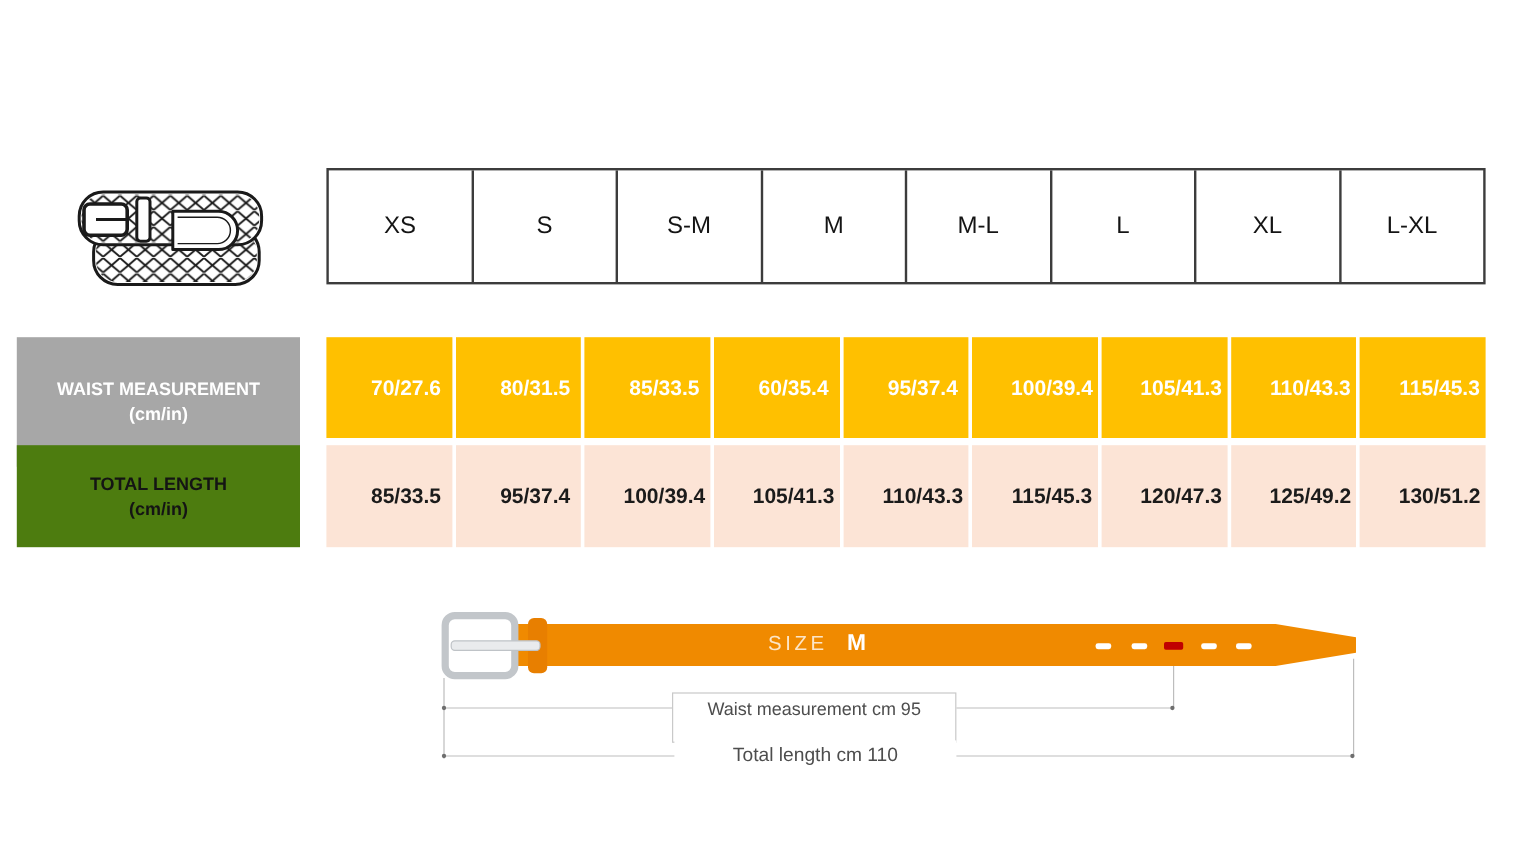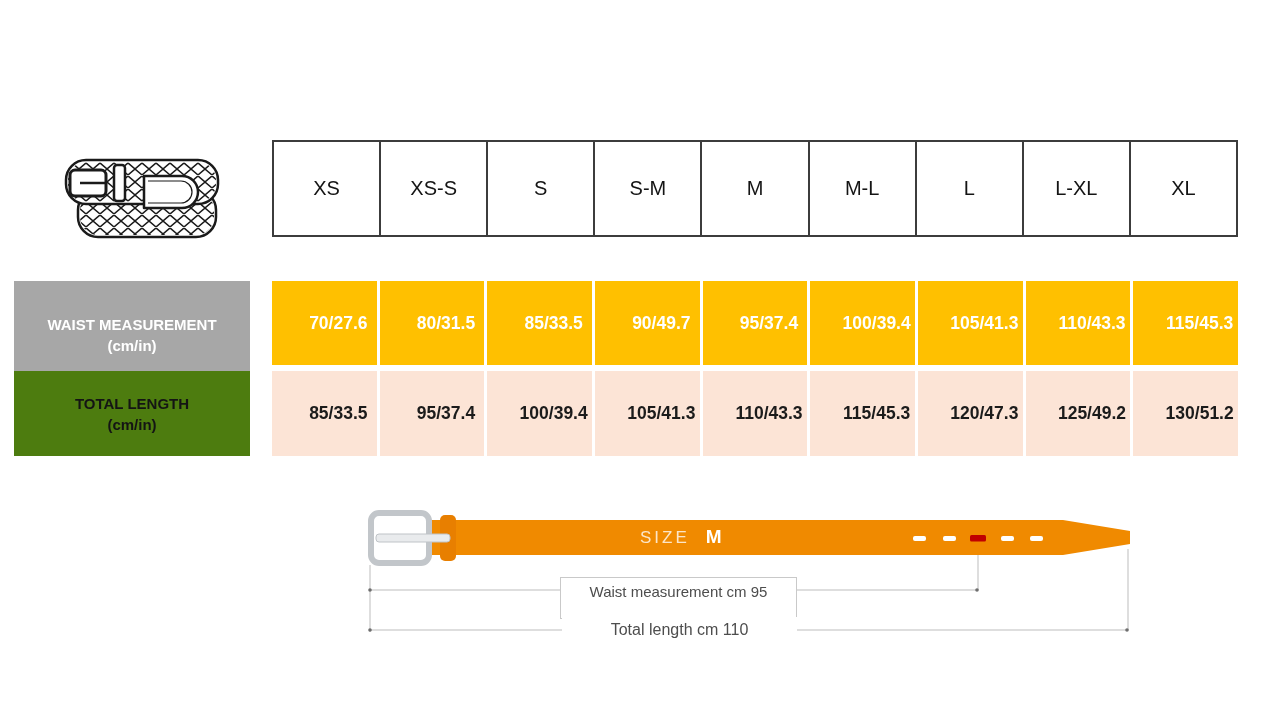--- a/index.html
+++ b/index.html
@@ -78,39 +78,38 @@
       <rect x="12" y="20" width="36" height="26" rx="5" fill="#ffffff" stroke="#1a1a1a" stroke-width="3"></rect>
       <line x1="48" y1="33" x2="22" y2="33" stroke="#1a1a1a" stroke-width="2.5"></line>
       <rect x="56" y="15" width="11" height="36" rx="3" fill="#ffffff" stroke="#1a1a1a" stroke-width="2.5"></rect>
       <path d="M86,26 h38 a16,16 0 0 1 0,32 h-38 z" fill="#ffffff" stroke="#1a1a1a" stroke-width="2.5"></path>
       <path d="M90,31 h33 a11,11 0 0 1 0,22 h-33" fill="none" stroke="#1a1a1a" stroke-width="1.2"></path>
     </g>
   </svg>
 
   <div class="size-table">
     <div class="size-cell">XS</div>
-    <div class="size-cell">XS-S</div>
     <div class="size-cell">S</div>
     <div class="size-cell">S-M</div>
     <div class="size-cell">M</div>
     <div class="size-cell">M-L</div>
     <div class="size-cell">L</div>
+    <div class="size-cell">XL</div>
     <div class="size-cell">L-XL</div>
-    <div class="size-cell">XL</div>
   </div>
 
   <div class="rowhead rowhead-waist">
     <span>WAIST MEASUREMENT</span>
     <span>(cm/in)</span>
   </div>
   <div class="valrow valrow-waist">
     <div class="valcell">70/27.6</div>
     <div class="valcell">80/31.5</div>
     <div class="valcell">85/33.5</div>
-    <div class="valcell">90/49.7</div>
+    <div class="valcell">60/35.4</div>
     <div class="valcell">95/37.4</div>
     <div class="valcell">100/39.4</div>
     <div class="valcell">105/41.3</div>
     <div class="valcell">110/43.3</div>
     <div class="valcell">115/45.3</div>
   </div>
 
   <div class="rowhead rowhead-length">
     <span>TOTAL LENGTH</span>
     <span>(cm/in)</span>

